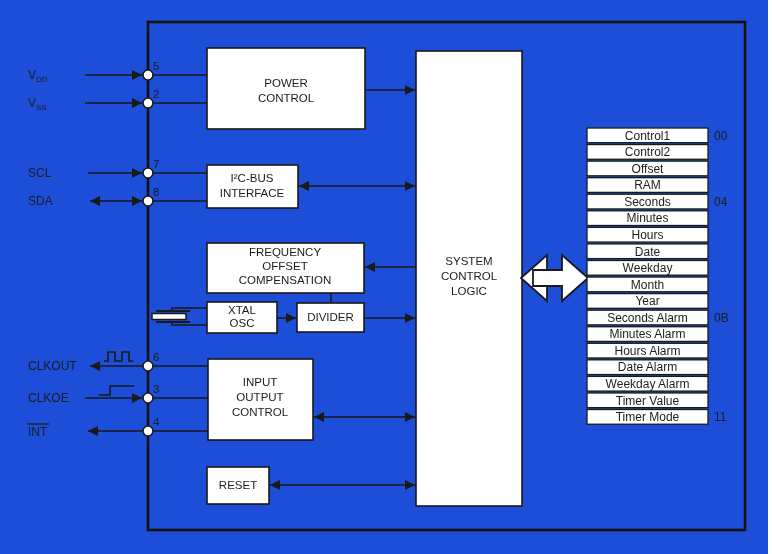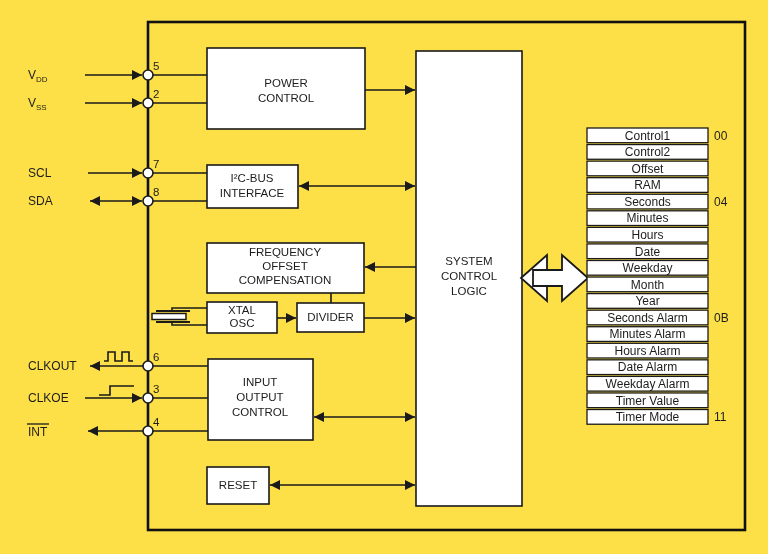--- a/index.html
+++ b/index.html
@@ -1,16 +1,16 @@
 <!DOCTYPE html>
 <html><head>
 <meta charset="utf-8">
 <style>
   html,body{margin:0;padding:0;background:#ffffff;}
-  .canvas{position:relative;width:768px;height:554px;background:#fde047;overflow:hidden;}
+  .canvas{position:relative;width:768px;height:554px;background:#1d4ed8;overflow:hidden;}
   svg{display:block;}
   text{font-family:"Liberation Sans","DejaVu Sans",sans-serif;fill:#1c1c1c;}
   .blockText{font-size:11.5px;text-anchor:middle;}
   .cellText{font-size:12px;text-anchor:middle;}
   .addrText{font-size:12px;text-anchor:start;}
   .pinLabel{font-size:12px;}
   .pinNum{font-size:11.5px;}
   .sub{font-size:8px;}
   .block{fill:#ffffff;stroke:#1a1a1a;stroke-width:1.6;}
   .cell{fill:#ffffff;stroke:#1a1a1a;stroke-width:1.3;}

